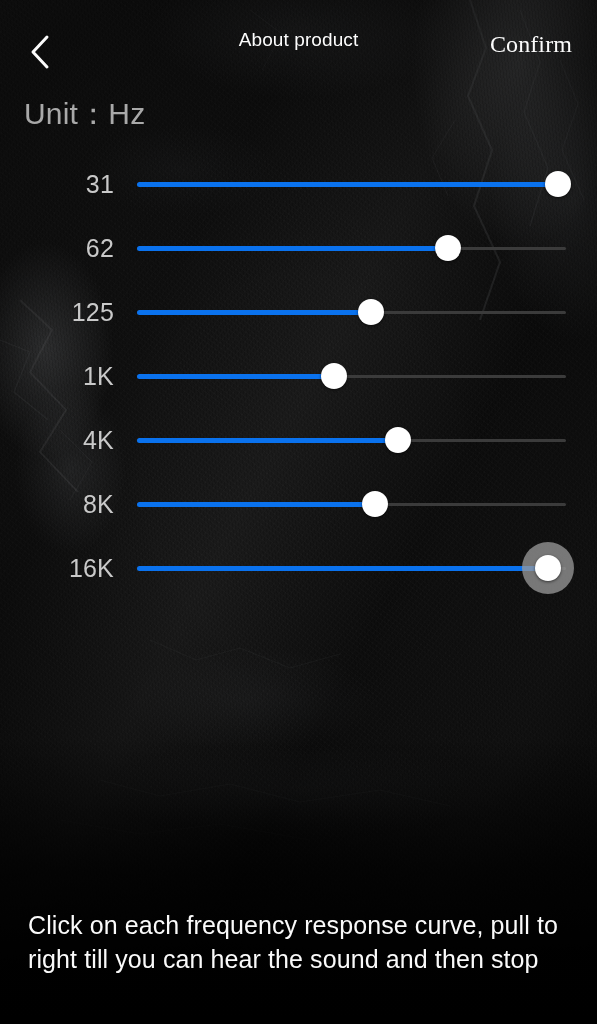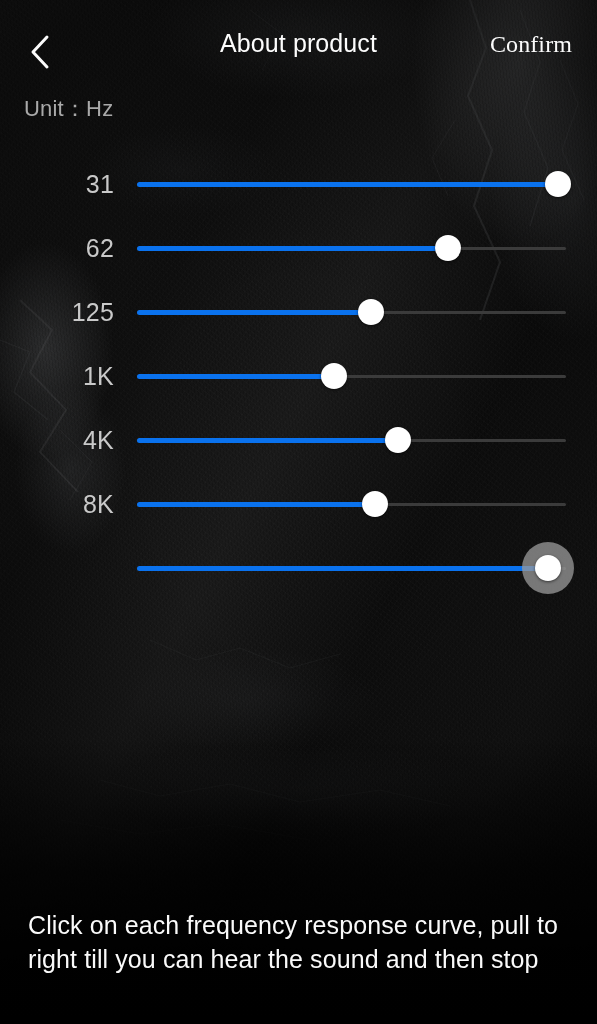--- a/index.html
+++ b/index.html
@@ -89,39 +89,39 @@
     cursor: pointer;
   }
   #back-button svg { display: block; }
   #page-title {
     position: absolute;
     left: 0;
     top: 29px;
     width: 597px;
     text-align: center;
     color: #fdfdfd;
-    font-size: 25px;
+    font-size: 19px;
     letter-spacing: .1px;
   }
   #confirm-button {
     position: absolute;
     right: 25px;
     top: 31px;
     color: #fbfbfb;
     font-size: 24px;
     letter-spacing: .1px;
     cursor: pointer;
     font-family: Liberation Serif, serif;
   }
   #unit-label {
     position: absolute;
     left: 24px;
     top: 94px;
     color: #a9a9a9;
-    font-size: 22px;
+    font-size: 30px;
     letter-spacing: .2px;
   }
 
   
   #slider-list {
     position: absolute;
     left: 0;
     top: 152px;
     width: 597px;
   }
@@ -292,20 +292,21 @@
         </div>
         <div class="slider-row">
           <div class="freq-label">8K</div>
           <div class="slider-control">
             <div class="track-bg"></div>
             <div class="track-fill" style="width: 238px;"></div>
             <div class="thumb" style="left: 238px;"></div>
           </div>
         </div>
         <div class="slider-row">
+          <div class="freq-label">16K</div>
           <div class="slider-control">
             <div class="track-bg"></div>
             <div class="track-fill" style="width: 411px;"></div>
             <div class="thumb-halo" style="left: 411px;"></div>
             <div class="thumb" style="left: 411px;"></div>
           </div>
         </div>
       </div>
 
     <div id="caption">Click on each frequency response curve, pull to right till you can hear the sound and then stop</div>

